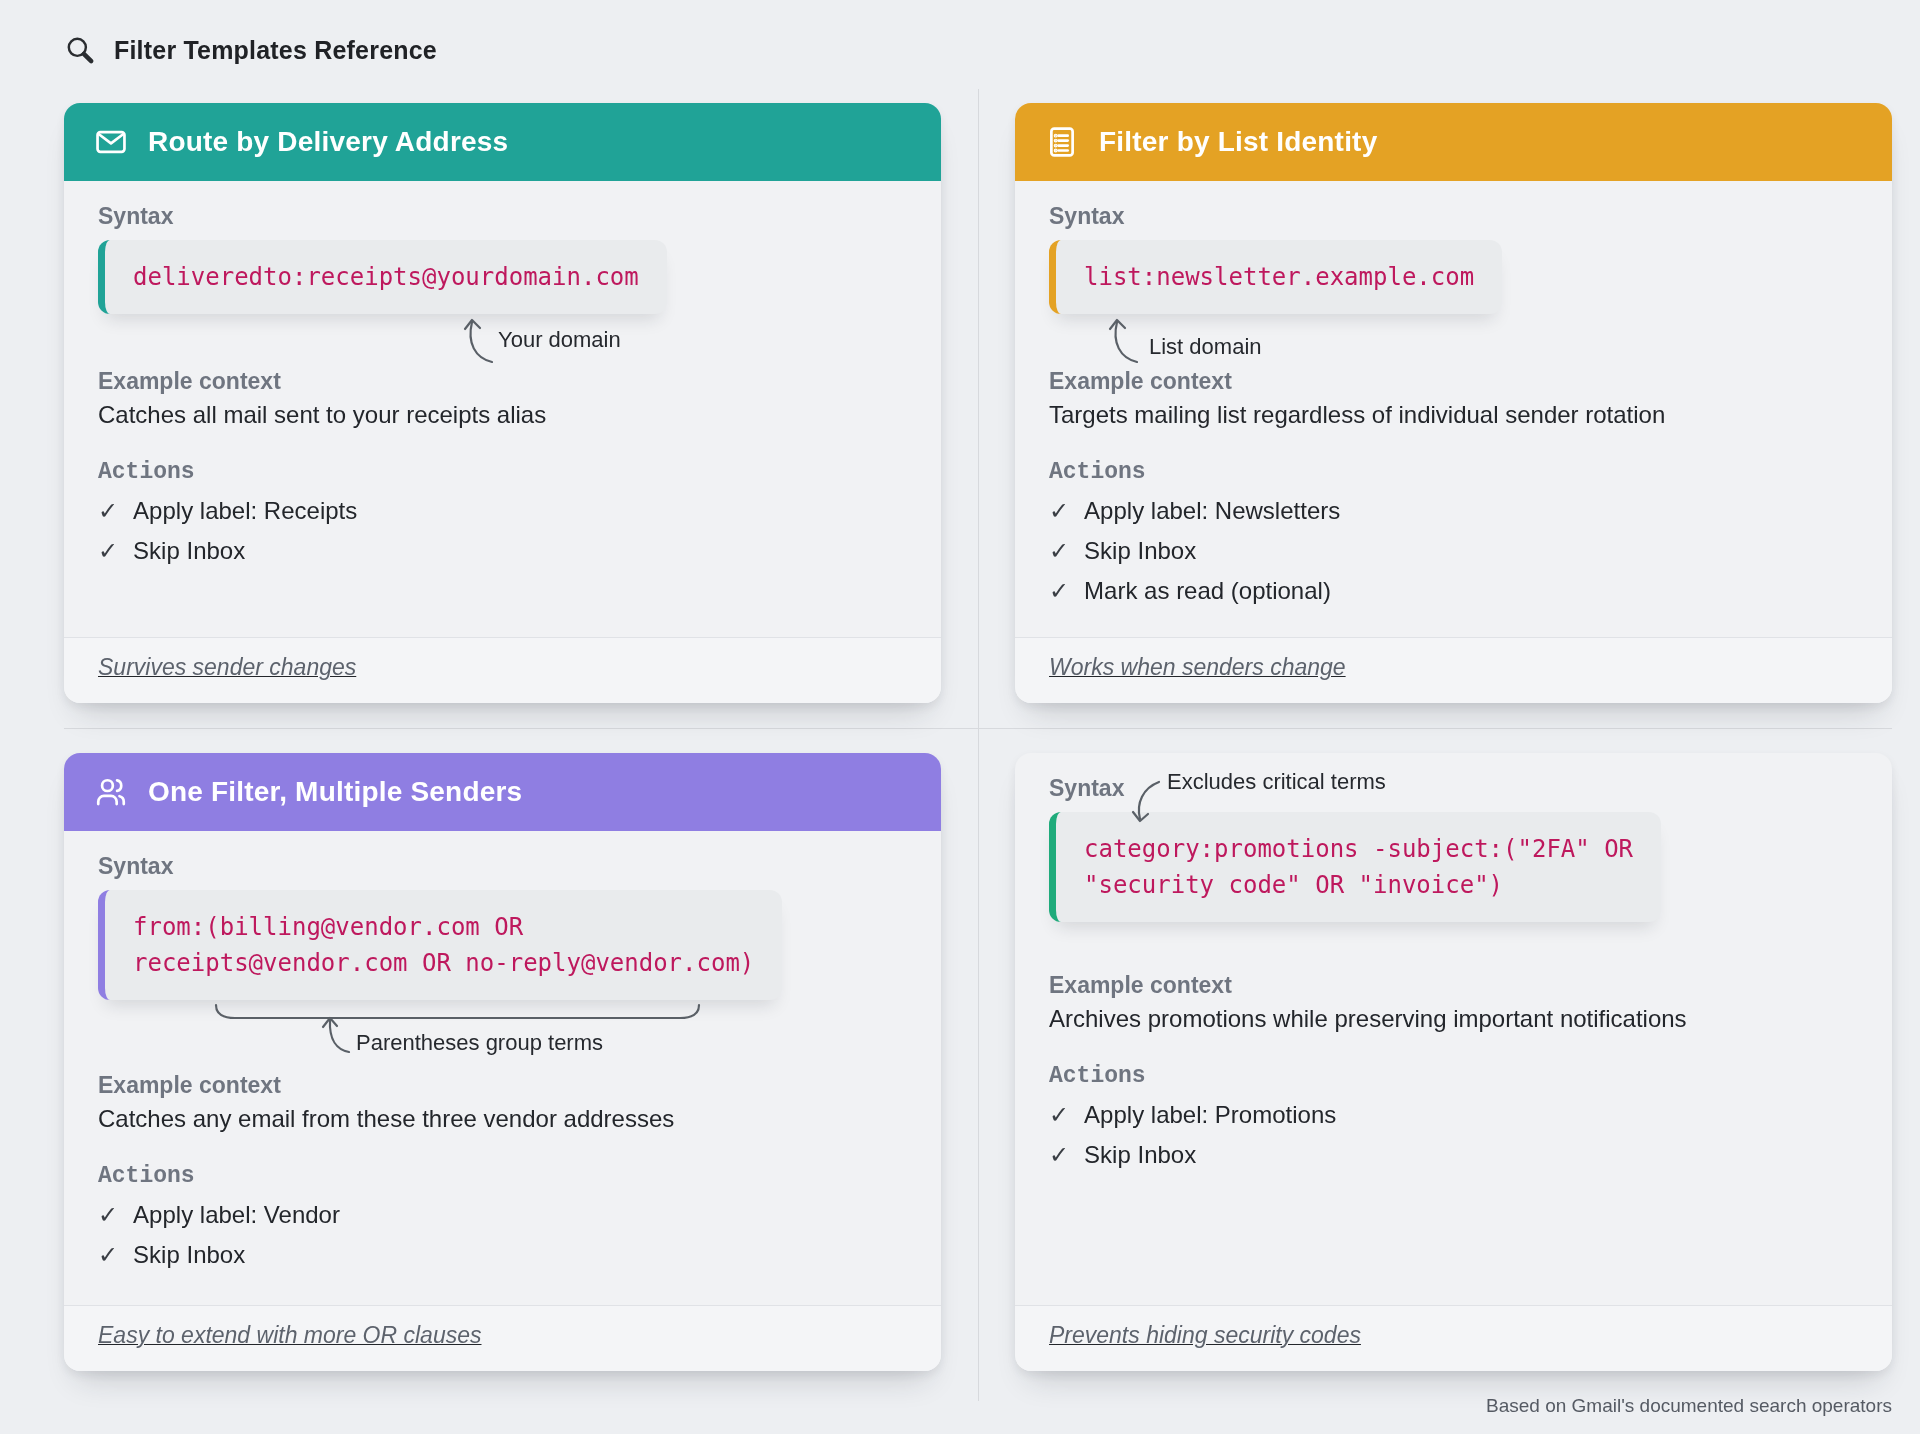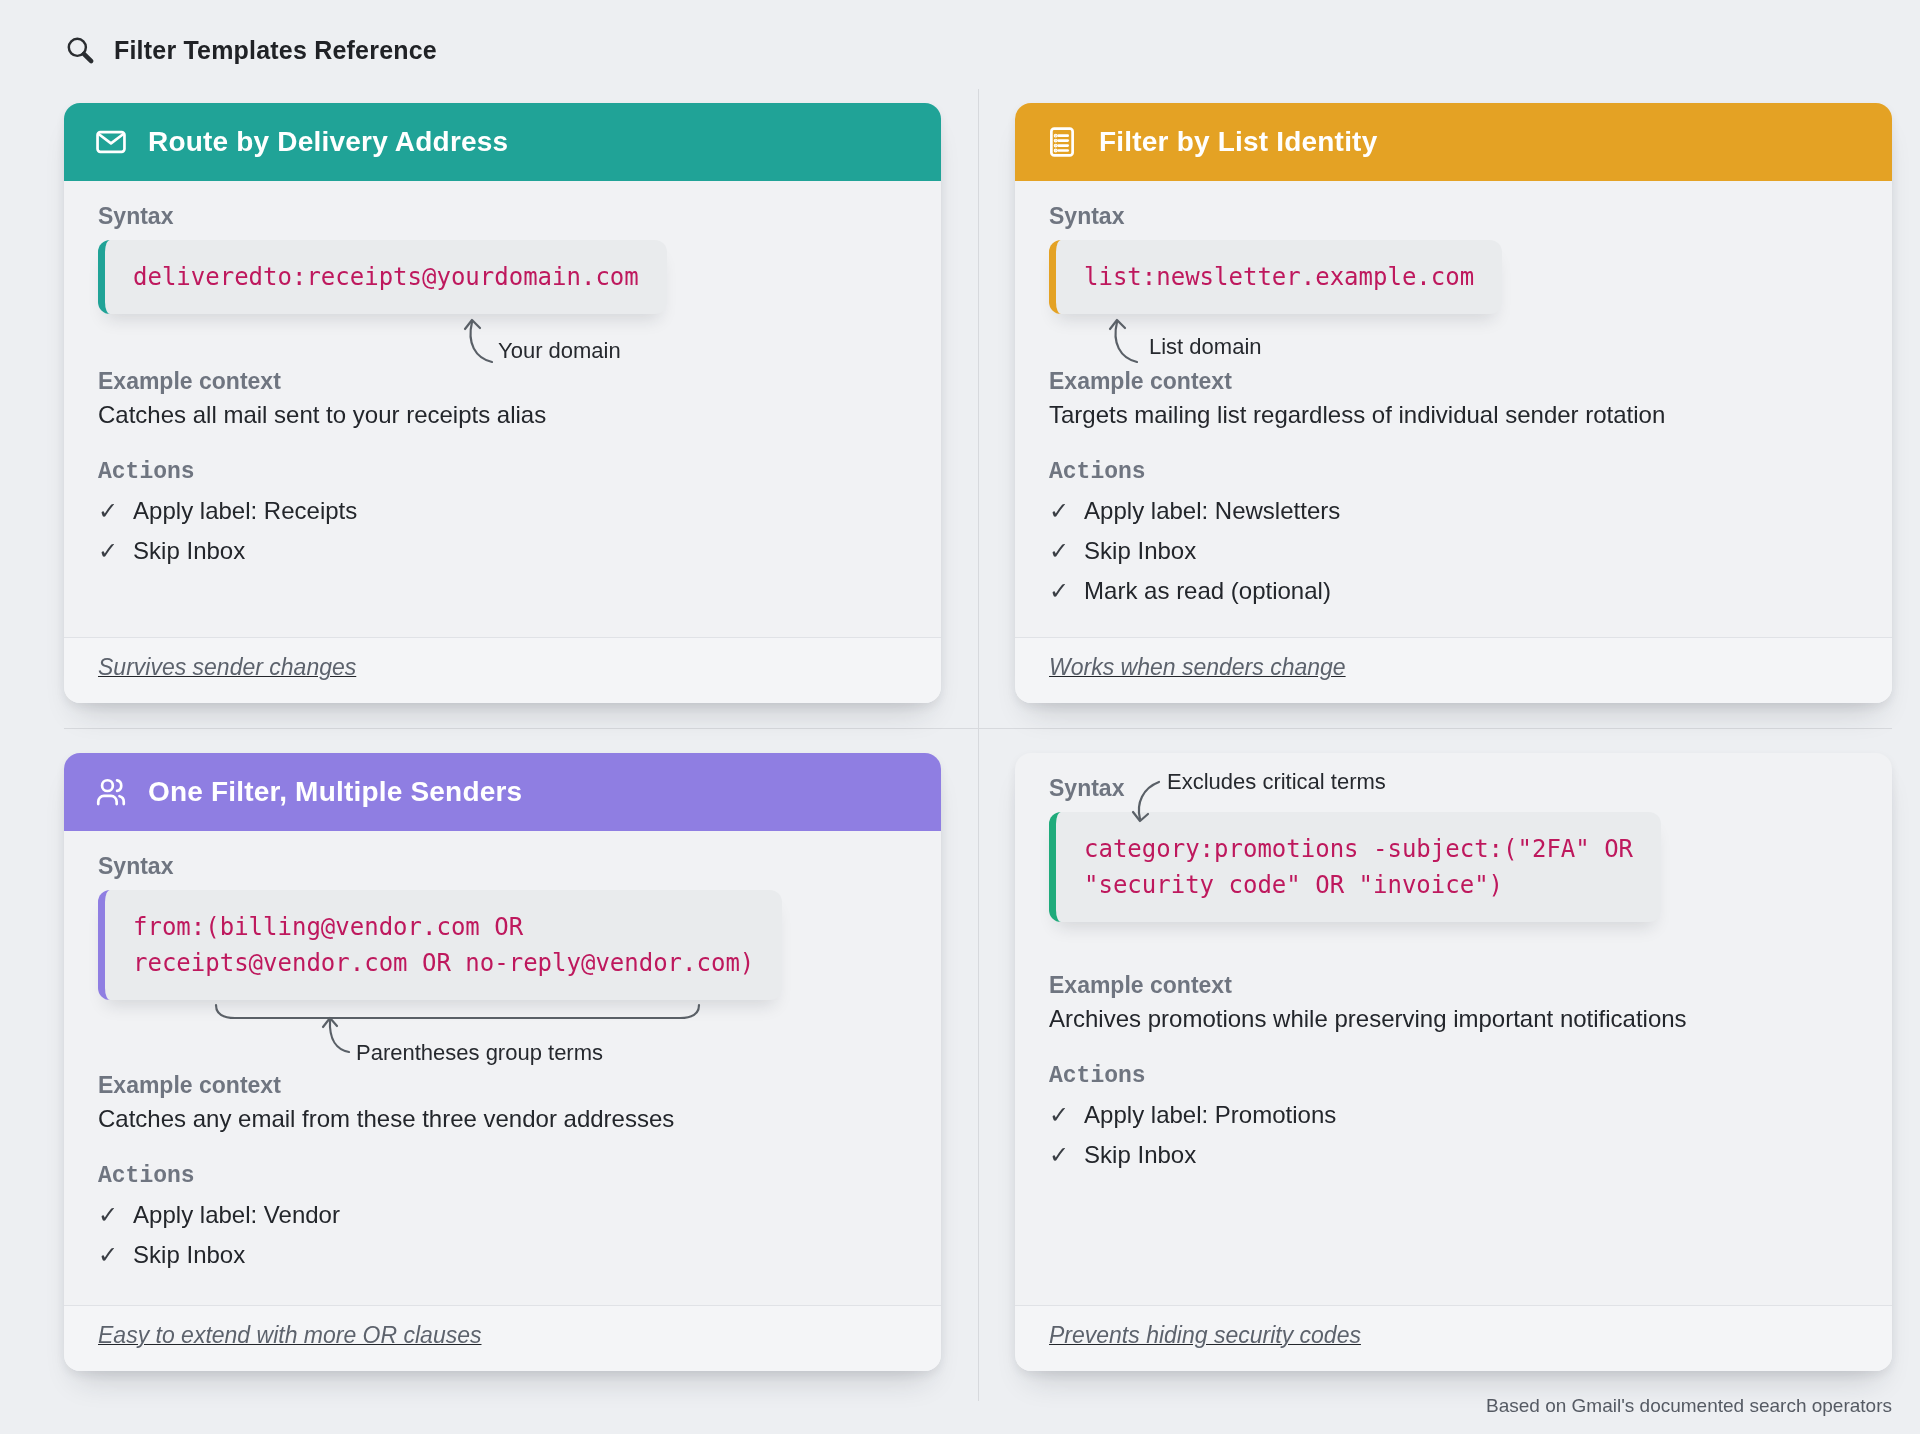--- a/index.html
+++ b/index.html
@@ -123,21 +123,21 @@
       <h2>Route by Delivery Address</h2>
     </header>
     <div class="card-body">
       <div class="slabel">Syntax</div>
       <pre class="code">deliveredto:receipts@yourdomain.com</pre>
       <div class="anno-row h1">
         <svg class="arrow-svg stroke-g" style="left:350px; top:2px;" width="56" height="50" viewBox="0 0 56 50">
           <path d="M44,46 C27,42 19,27 24,6"></path>
             <path d="M17,13 L24,4 L32,12"></path>
         </svg>
-        <span class="anno-text" style="left:400px; top:24px;">Your domain</span>
+        <span class="anno-text" style="left:400px; top:13px;">Your domain</span>
       </div>
       <div class="slabel" style="margin-top:2px;">Example context</div>
       <p class="context">Catches all mail sent to your receipts alias</p>
       <div class="slabel actions">Actions</div>
       <div class="action">
           <span class="check">✓</span>
           <span>Apply label: Receipts</span>
         </div>
       <div class="action">
           <span class="check">✓</span>
@@ -214,21 +214,21 @@
       <pre class="code">from:(billing@vendor.com OR
 receipts@vendor.com OR no-reply@vendor.com)</pre>
       <div class="anno-row h2">
         <svg class="brace-svg stroke-g" style="left:116px; top:4px;" width="488" height="18" viewBox="0 0 488 18">
           <path d="M2,1 C2,10 9,14 21,14 L466,14 C478,14 485,10 485,1"></path>
         </svg>
         <svg class="arrow-svg stroke-g" style="left:215px; top:14px;" width="40" height="42" viewBox="0 0 40 42">
           <path d="M36,38 C24,36 16,26 17,6"></path>
             <path d="M10,13 L17,4 L24,12"></path>
         </svg>
-        <span class="anno-text" style="left:258px; top:40px;">Parentheses group terms</span>
+        <span class="anno-text" style="left:258px; top:30px;">Parentheses group terms</span>
       </div>
       <div class="slabel" style="margin-top:4px;">Example context</div>
       <p class="context">Catches any email from these three vendor addresses</p>
       <div class="slabel actions">Actions</div>
       <div class="action">
           <span class="check">✓</span>
           <span>Apply label: Vendor</span>
         </div>
       <div class="action">
           <span class="check">✓</span>

